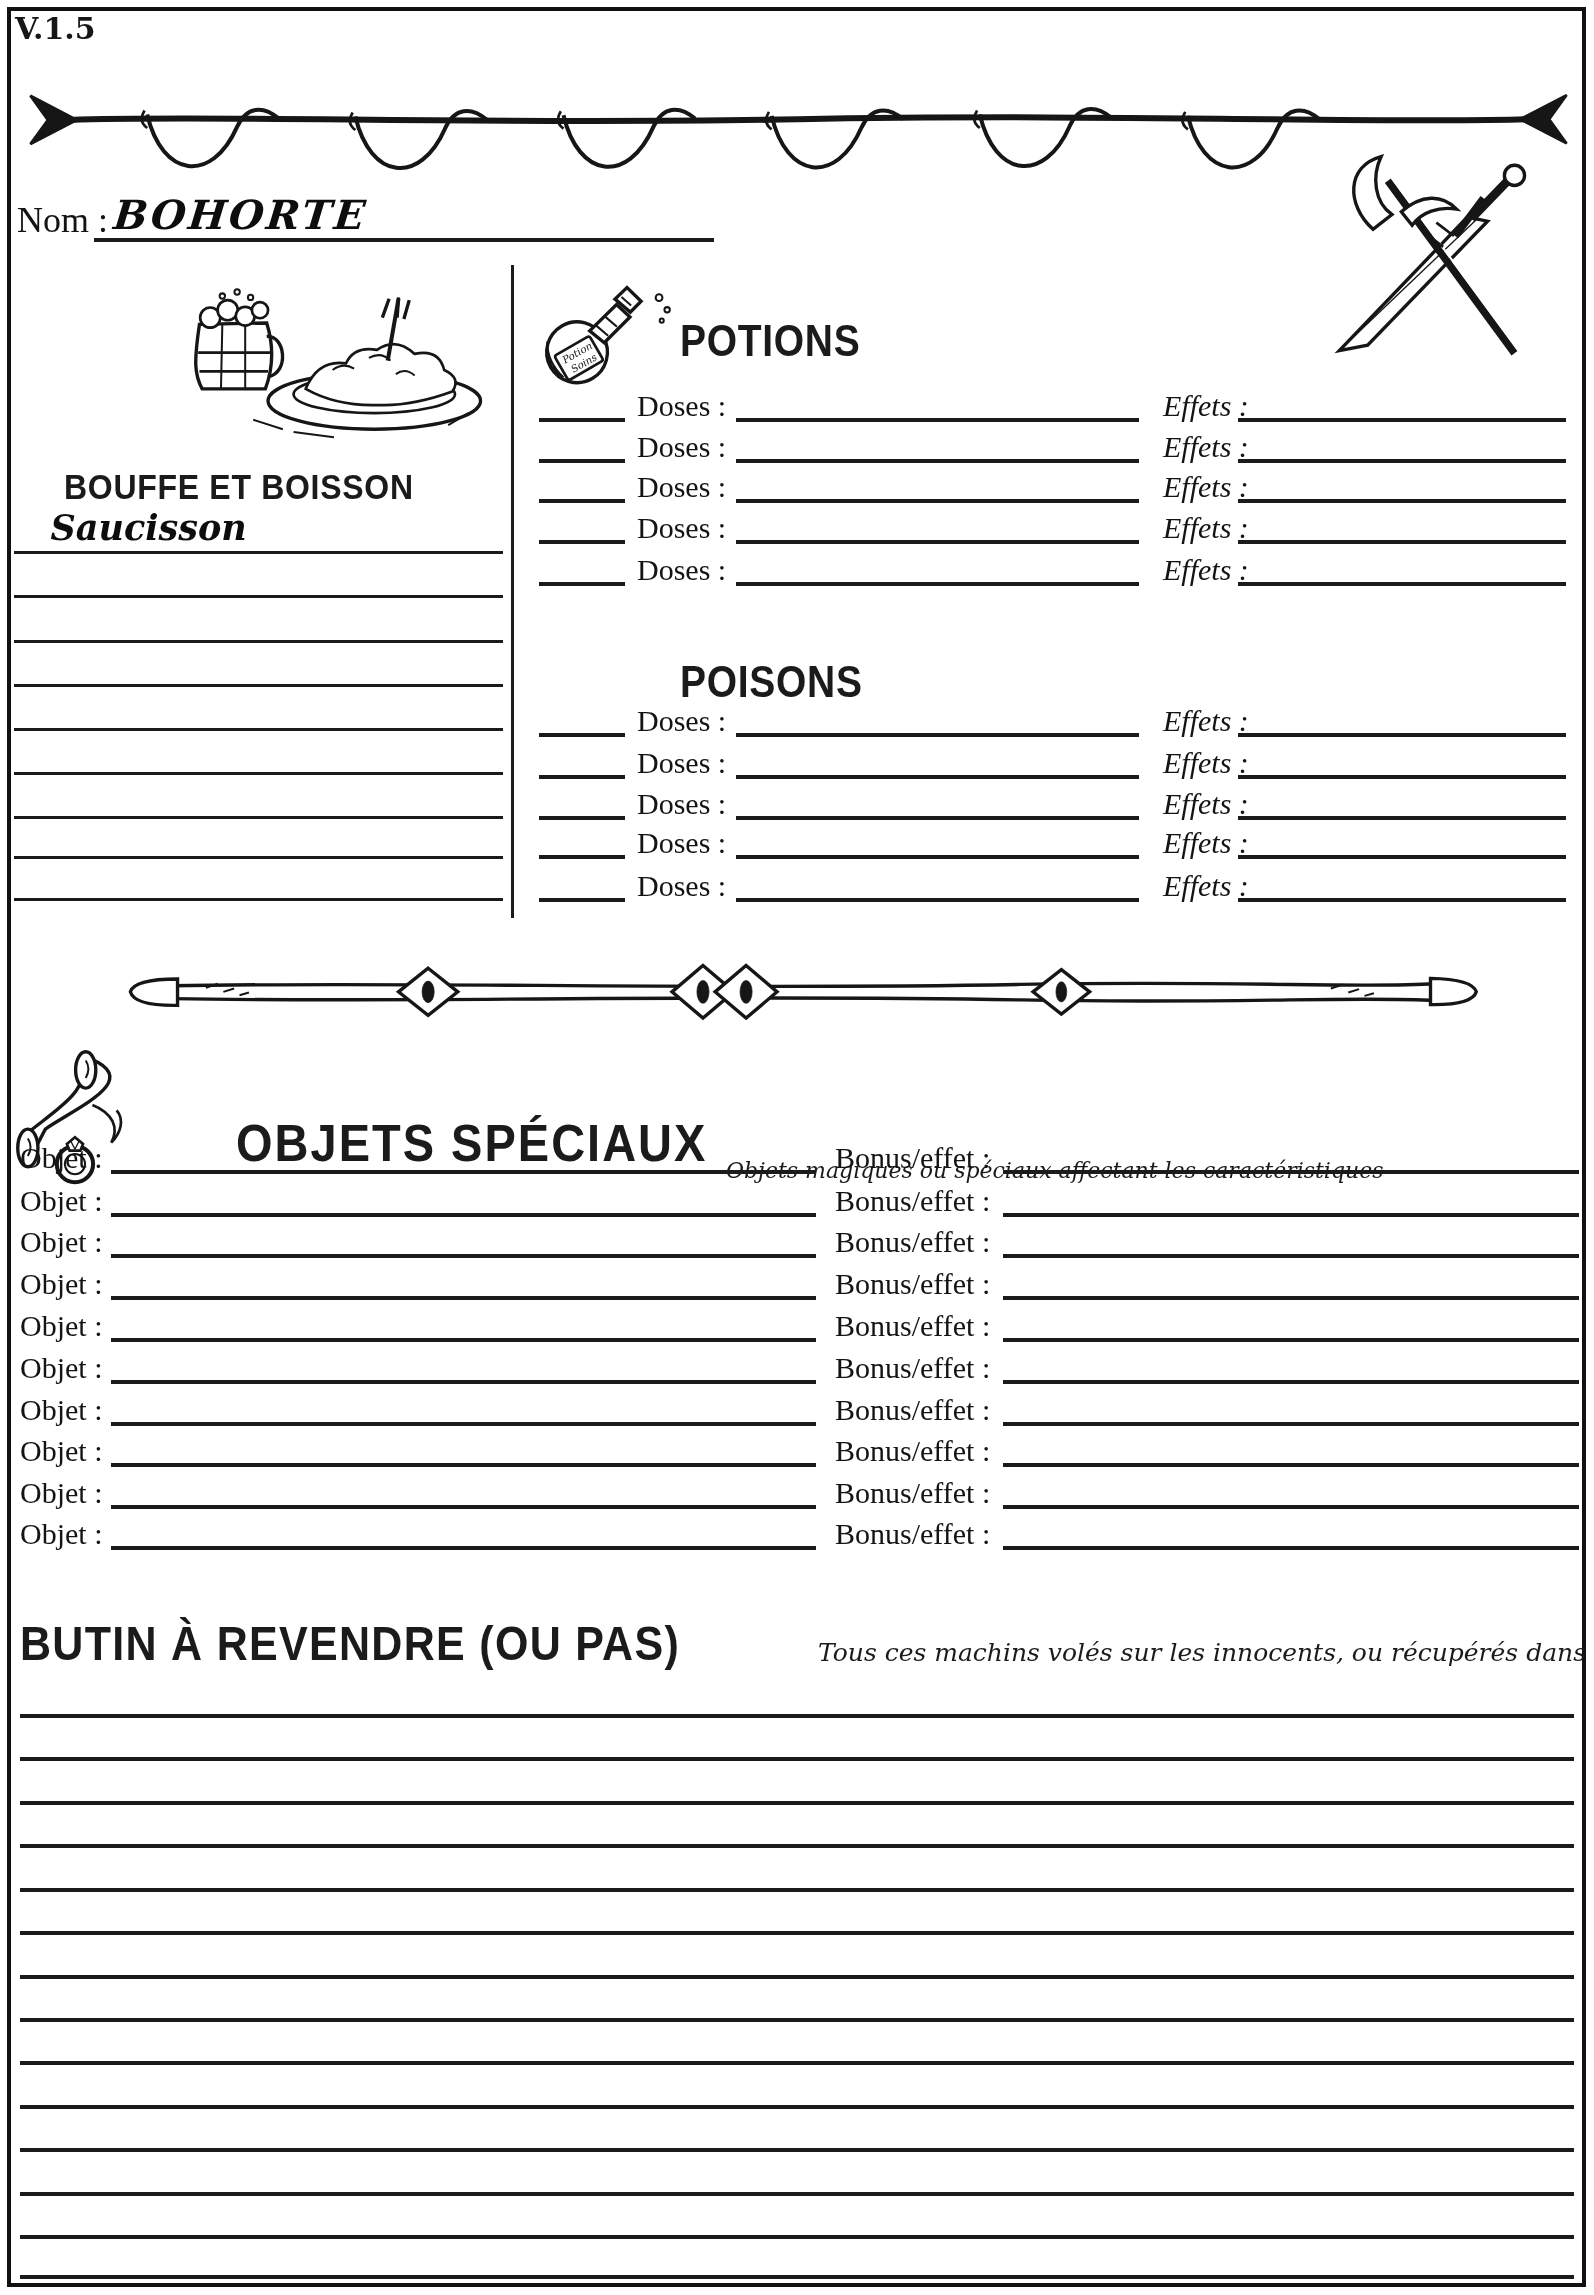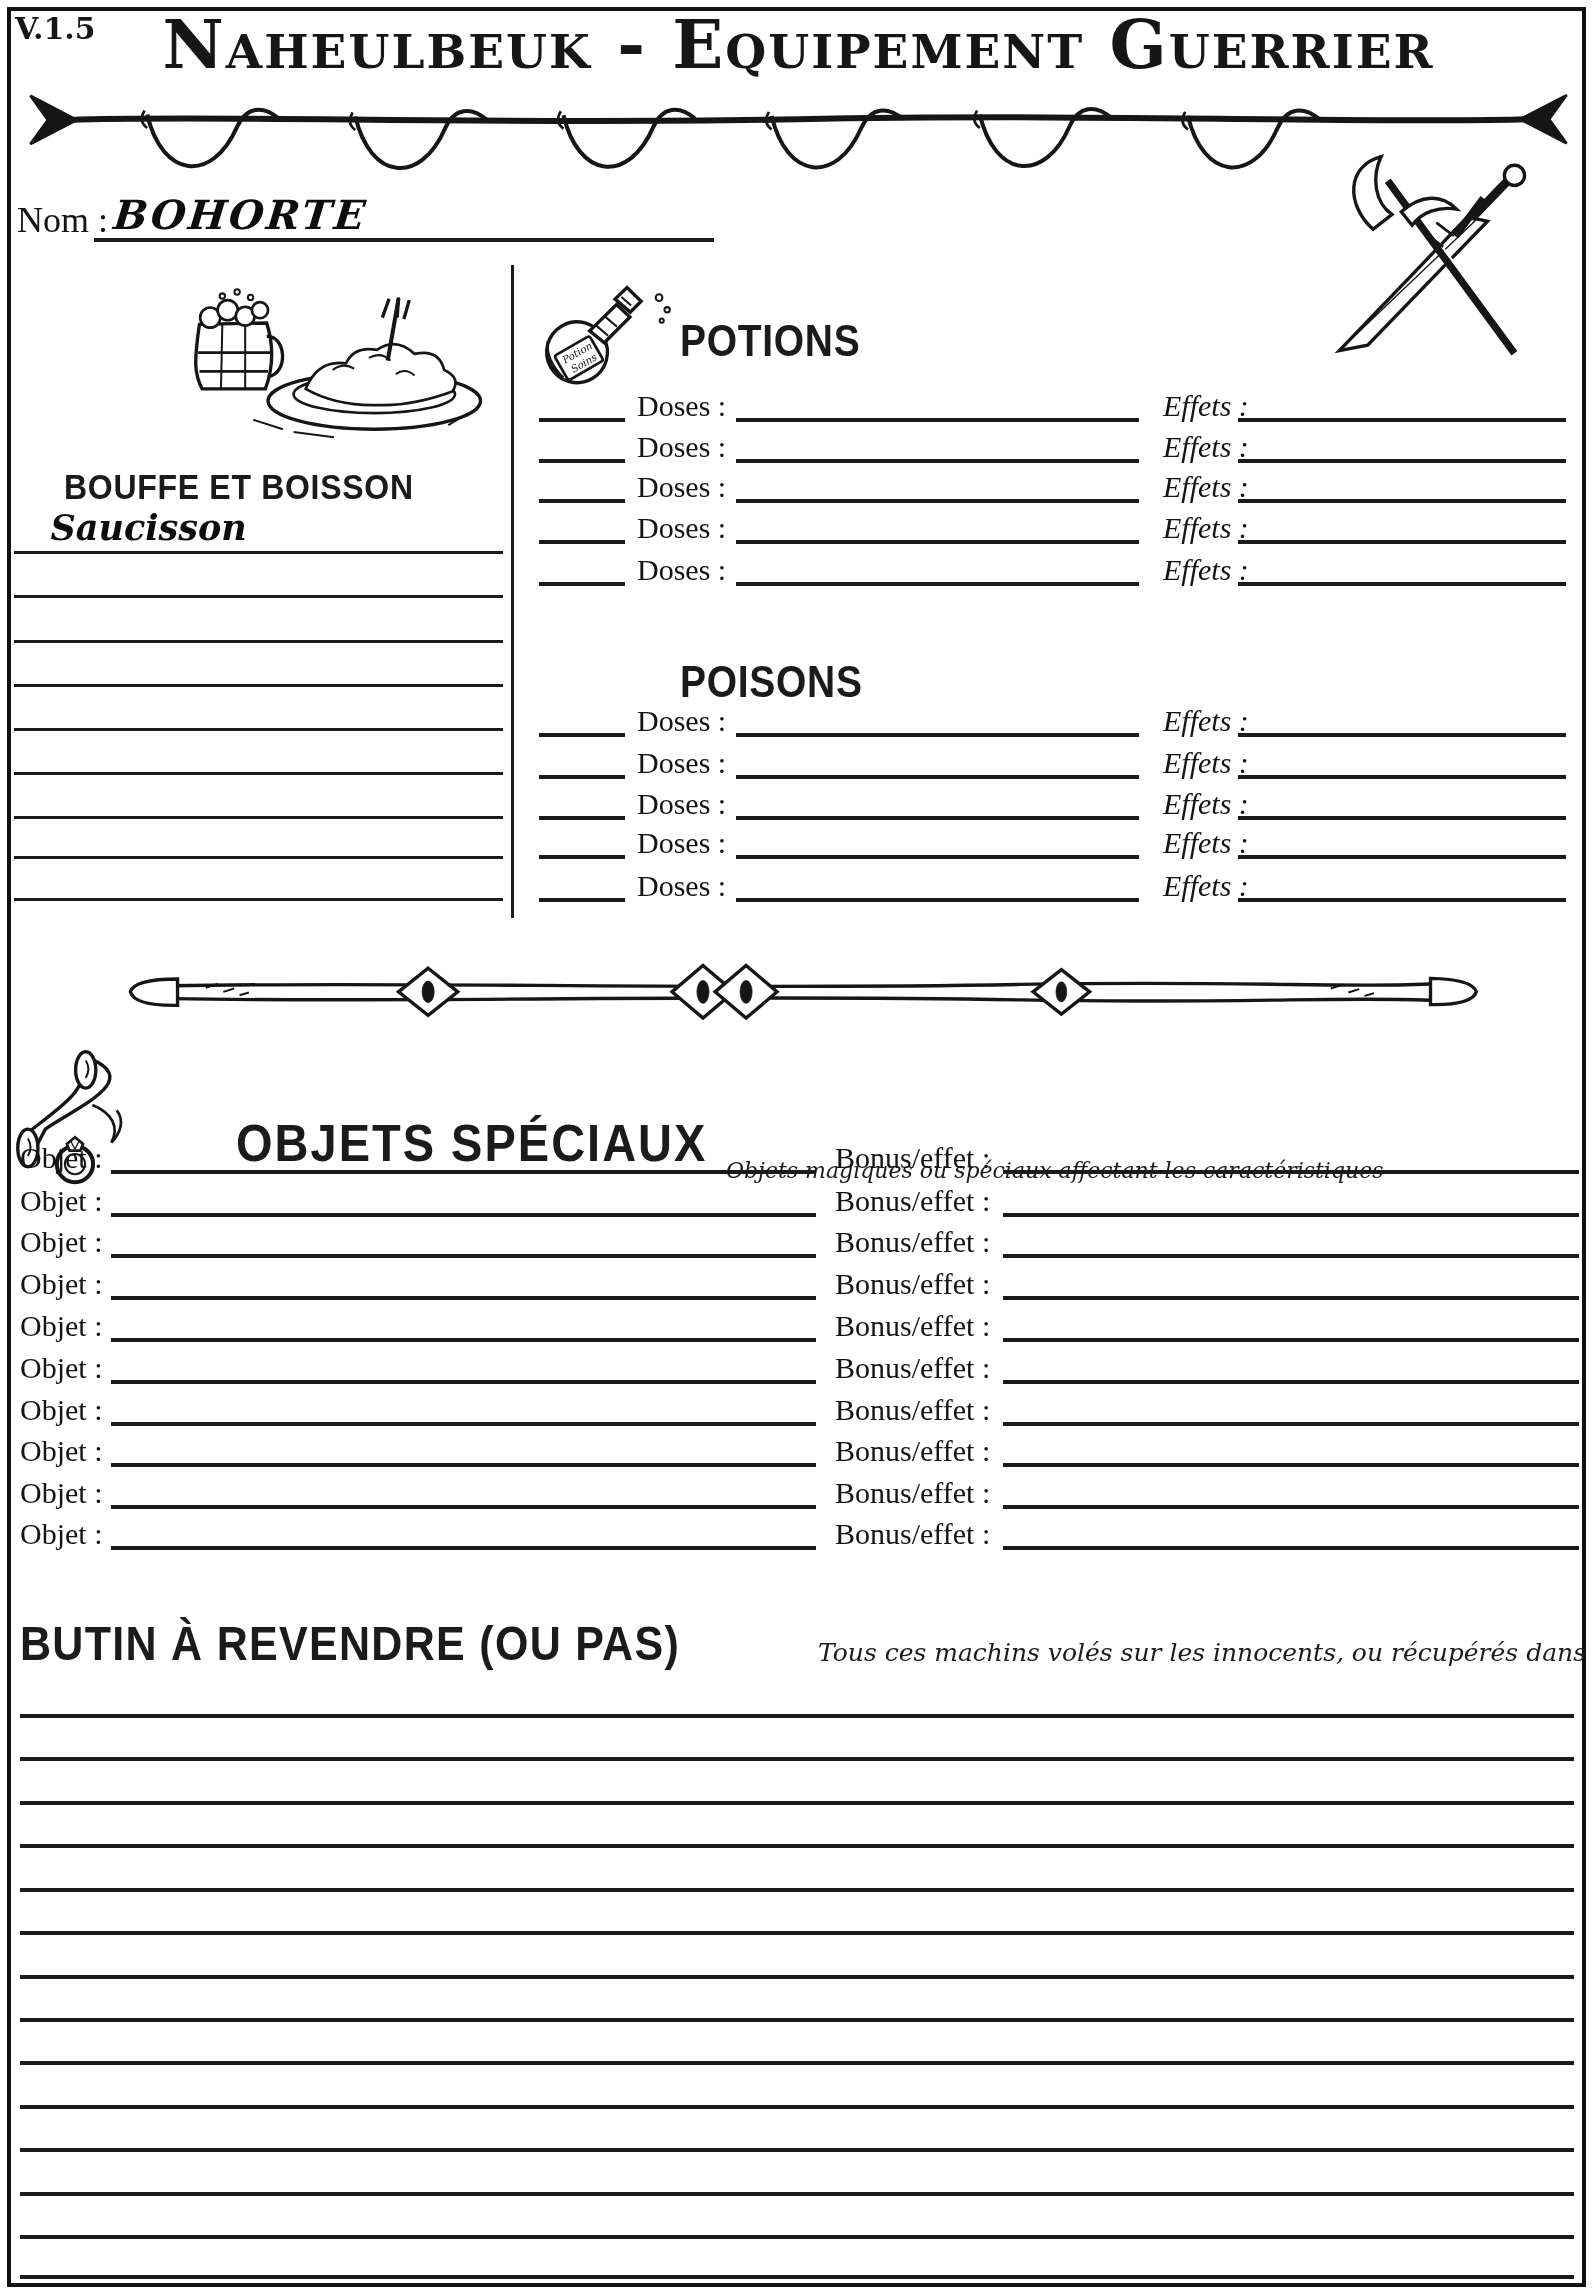--- a/index.html
+++ b/index.html
@@ -44,21 +44,20 @@
   svg{display:block;}
   svg *{vector-effect:none;}
 </style>
 </head>
 <body>
 
 <div class="page">
   <div class="frame"></div>
 
   <div class="abs version" style="left:15px;top:10.8px;">V.1.5</div>
-  <div class="abs title" style="left:115px;top:5.4px;width:1367px;">Naheulbeuk - Equipement Guerrier</div>
 
   <div class="abs" style="left:17px;top:85px;">
     <svg width="1563" height="94" viewBox="0 0 2320 140" fill="none" stroke="#161616">
       <path d="M75,52 C300,44 700,60 1160,51 C1620,42 2050,58 2245,51" stroke-width="9"></path>
       <path d="M85,52 L16,16 L42,52 L16,88 Z" fill="#161616" stroke-width="4"></path>
       <path d="M2235,51 L2304,15 L2278,51 L2304,87 Z" fill="#161616" stroke-width="4"></path>
       <path d="M190,44 C212,138 286,148 324,62 C338,32 362,30 386,50" stroke-width="6"></path>
       <path d="M500,47 C522,141 596,151 634,64 C648,34 672,32 696,52" stroke-width="6"></path>
       <path d="M810,45 C832,139 906,149 944,62 C958,32 982,30 1006,50" stroke-width="6"></path>
       <path d="M1120,46 C1142,140 1216,150 1254,63 C1268,33 1292,31 1316,51" stroke-width="6"></path>

